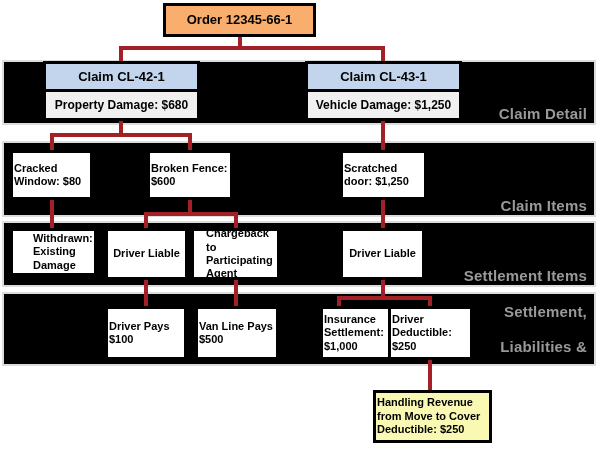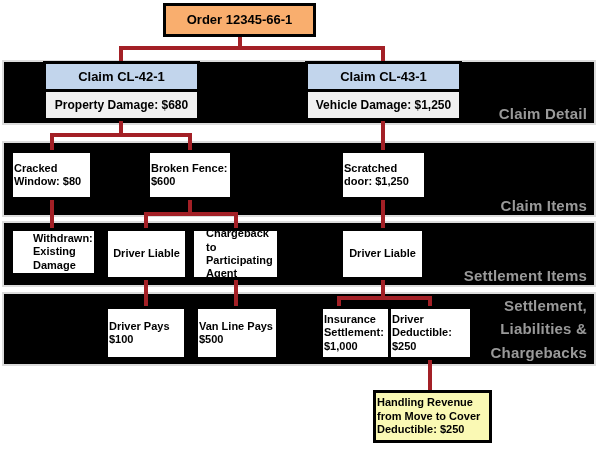--- a/index.html
+++ b/index.html
@@ -61,21 +61,20 @@
   <div class="band" style="top:141px;height:76px;">
     <div class="band-label">Claim Items</div>
   </div>
   <div class="band" style="top:221px;height:66px;">
     <div class="band-label">Settlement Items</div>
   </div>
   <div class="band" style="top:292px;height:74px;">
     <div class="band-label-stack">
       <div>Settlement,</div>
       <div>Liabilities &amp;</div>
-      <div>Chargebacks</div>
     </div>
   </div>
 
   <div class="seg" style="left:238px;top:37px;width:4px;height:11px;"></div>
   <div class="seg" style="left:119px;top:46px;width:266px;height:4px;"></div>
   <div class="seg" style="left:119px;top:46px;width:4px;height:16px;"></div>
   <div class="seg" style="left:381px;top:46px;width:4px;height:16px;"></div>
 
   <div class="seg" style="left:119px;top:121px;width:4px;height:16px;"></div>
   <div class="seg" style="left:50px;top:133px;width:142px;height:4px;"></div>

